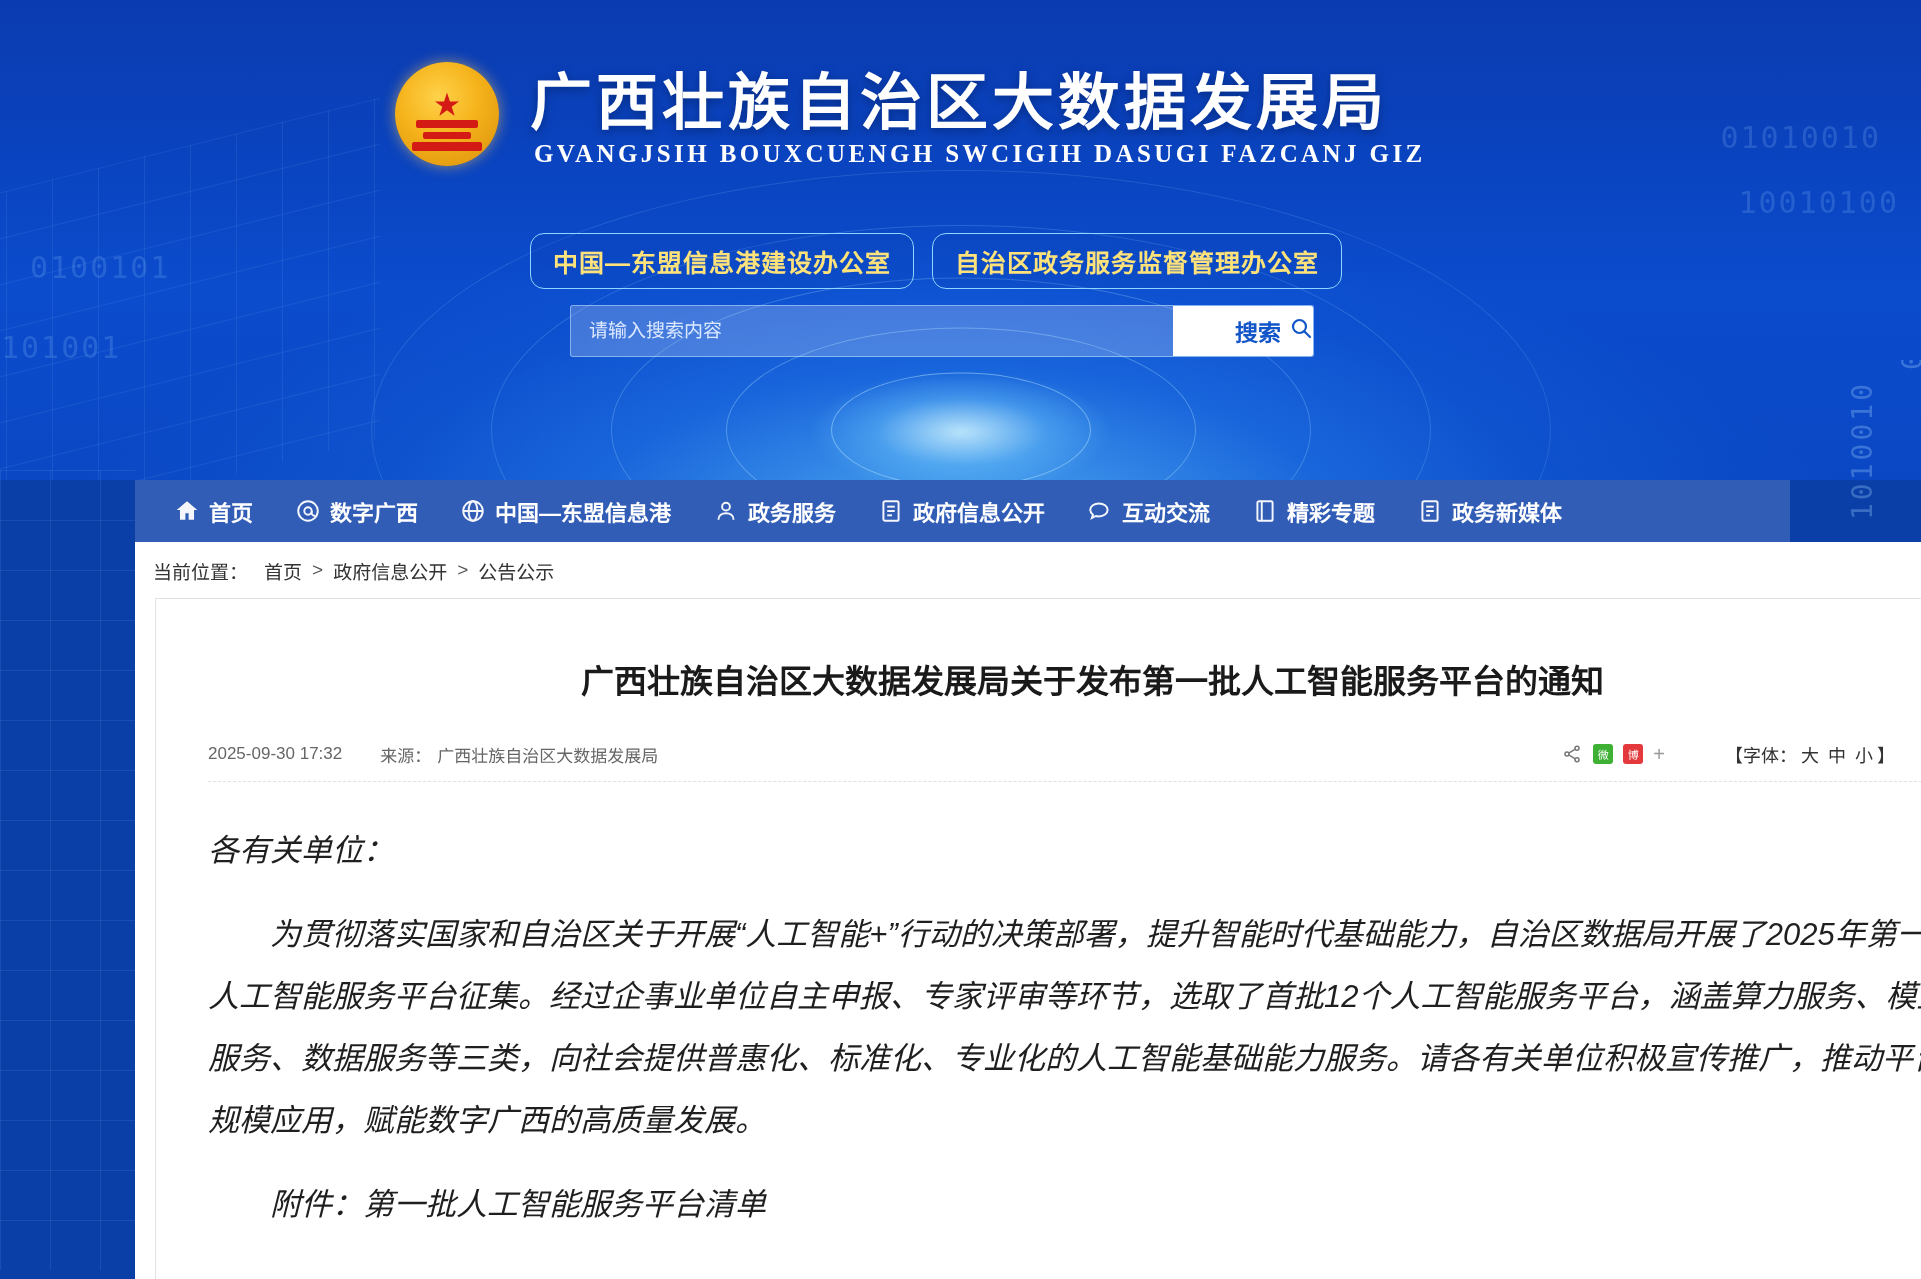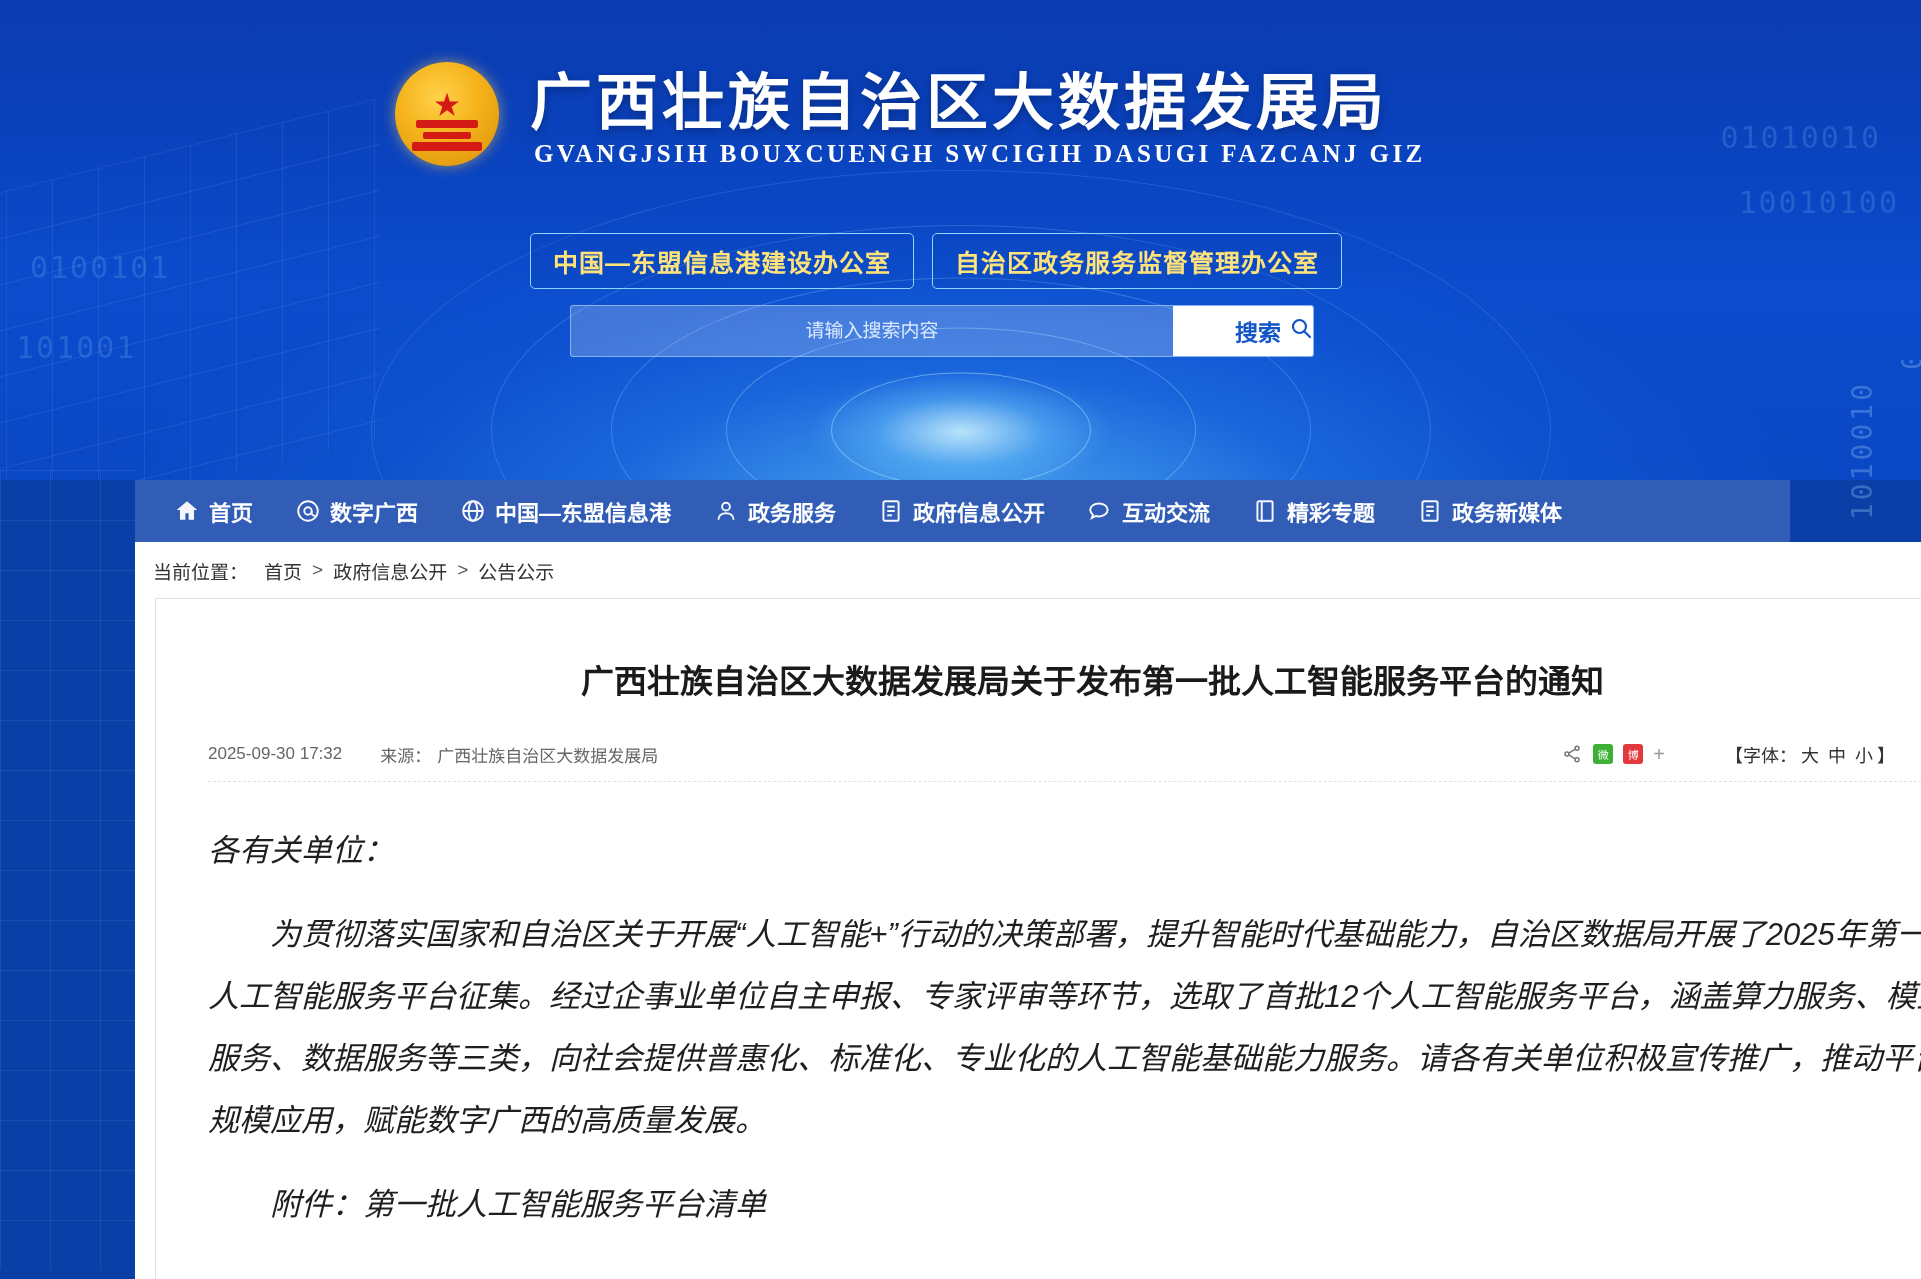--- a/index.html
+++ b/index.html
@@ -126,21 +126,21 @@
   }
 
   .sub-offices {
     position: absolute;
     left: 530px; top: 233px;
     display: flex;
     gap: 18px;
   }
   .office-btn {
     border: 1px solid #8fd6ff;
-    border-radius: 5px;
+    border-radius: 14px;
     padding: 9px 22px;
     color: #ffe37a;
     font-size: 25px;
     font-weight: 700;
     letter-spacing: 1px;
     background: rgba(10,60,170,0.18);
     white-space: nowrap;
     cursor: pointer;
   }
 
@@ -156,21 +156,20 @@
   }
   .search-input {
     flex: 1;
     border: none;
     outline: none;
     background: transparent;
     padding: 0 18px;
     font-size: 19px;
     color: #ffffff;
     font-family: "Liberation Sans", sans-serif;
-    text-align: center;
   }
   .search-input::placeholder { color: #dbe9ff; }
   .search-btn {
     width: 140px;
     background: #ffffff;
     color: #1155c9;
     border: none;
     display: flex;
     align-items: center;
     justify-content: flex-end;
@@ -318,21 +317,21 @@
   <div class="grid-left"></div>
   <div class="ring r1"></div>
   <div class="ring r2"></div>
   <div class="ring r3"></div>
   <div class="ring r4"></div>
   <div class="ring r5"></div>
   <div class="glowcore"></div>
   <div class="binary" style="right:40px; top:120px;">01010010</div>
   <div class="binary" style="right:22px; top:185px;">10010100</div>
   <div class="binary" style="left:30px; top:250px;">0100101</div>
-  <div class="binary" style="left:16px; top:330px;">101001</div>
+  <div class="binary" style="left:1px; top:330px;">101001</div>
 
   <div class="hero-inner">
 
     <div class="emblem">
       <div class="e-circle">
         <div class="e-star">★</div>
         <div class="e-bar b1"></div>
         <div class="e-bar b2"></div>
         <div class="e-bar b3"></div>
       </div>

